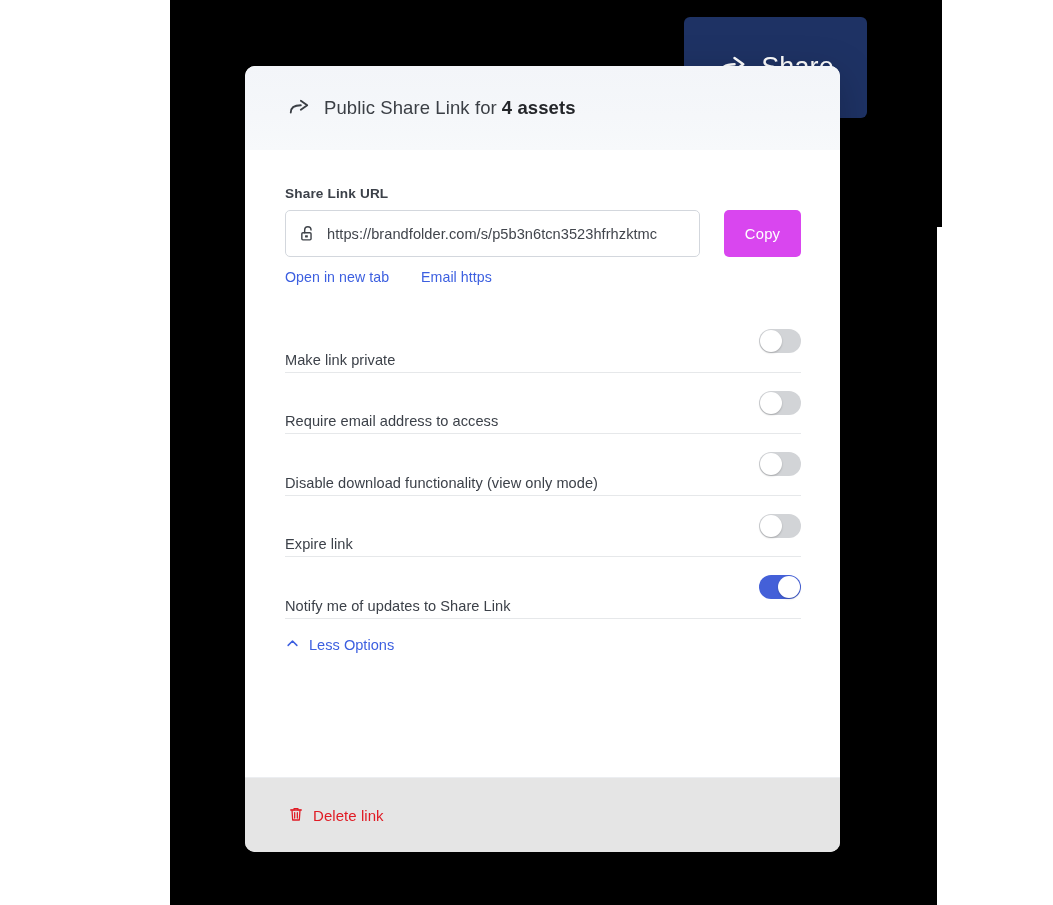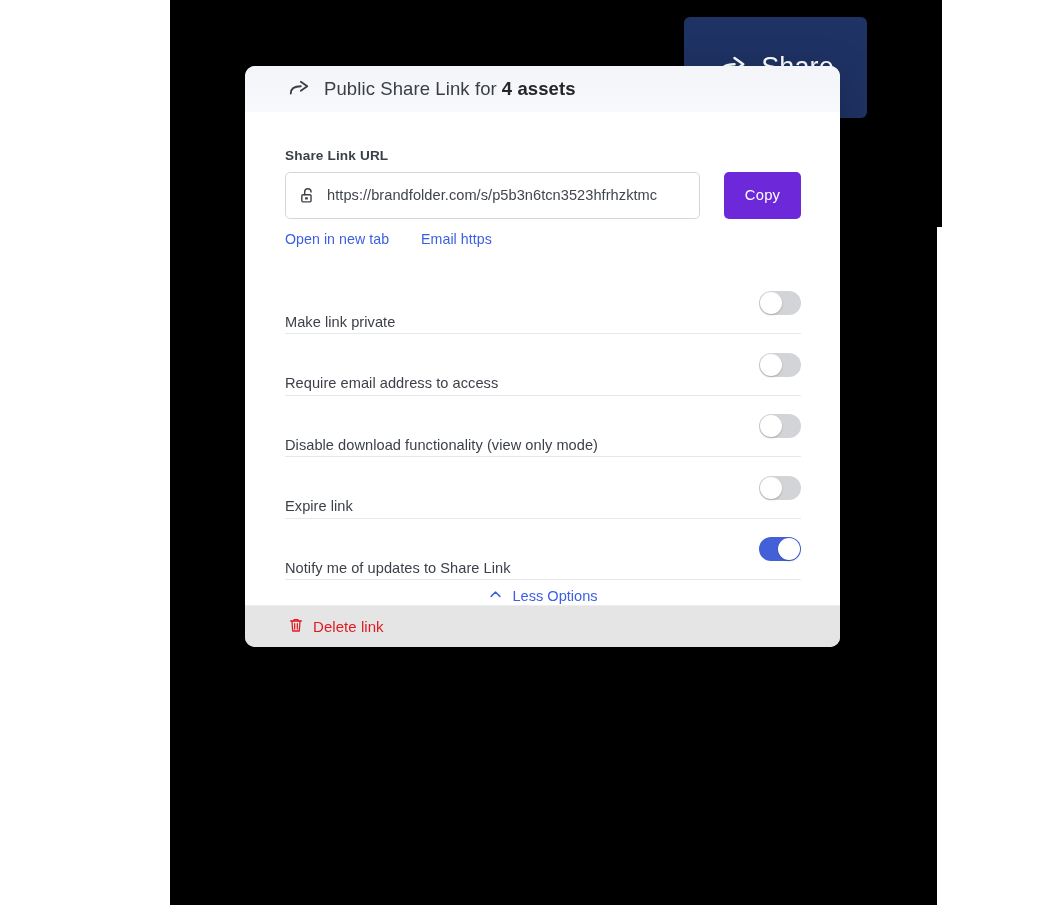--- a/index.html
+++ b/index.html
@@ -57,21 +57,21 @@
     color: #ffffff;
   }
   .share-arrow-svg { display:block; }
 
   
   #share-dialog {
     position: absolute;
     left: 245px;
     top: 66px;
     width: 595px;
-    height: 581px;
+    height: 786px;
     background: #ffffff;
     border-radius: 10px;
     box-shadow: 0 10px 40px rgba(0,0,0,0.22);
     overflow: hidden;
     display: flex;
     flex-direction: column;
   }
 
   
   #dialog-header {
@@ -139,21 +139,21 @@
     font-size: 14.6px;
     color: #41454c;
     letter-spacing: .05px;
     white-space: nowrap;
     overflow: hidden;
   }
 
   #copy-button {
     width: 77px;
     height: 47px;
-    background: #6d28d9;
+    background: #d946ef;
     color: #fff;
     border: none;
     border-radius: 5px;
     font-size: 14.8px;
     font-family: inherit;
     cursor: pointer;
     letter-spacing: .2px;
   }
 
   .field-group { margin-bottom: 29px; }
@@ -204,23 +204,23 @@
     border-radius: 50%;
     background: #ffffff;
     box-shadow: 0 1px 2px rgba(0,0,0,0.22);
     transition: left .15s;
   }
   .switch.on { background: #4460d8; }
   .switch.on .knob { left: 19px; }
 
   #less-options-row {
     display: flex;
-    justify-content: center;
-    align-items: center;
-    padding-top: 7px;
+    justify-content: flex-start;
+    align-items: center;
+    padding-top: 17px;
   }
   #less-options-button {
     display: flex;
     align-items: center;
     gap: 9px;
     color: #3c5fe0;
     font-size: 14.6px;
     cursor: pointer;
   }
 

